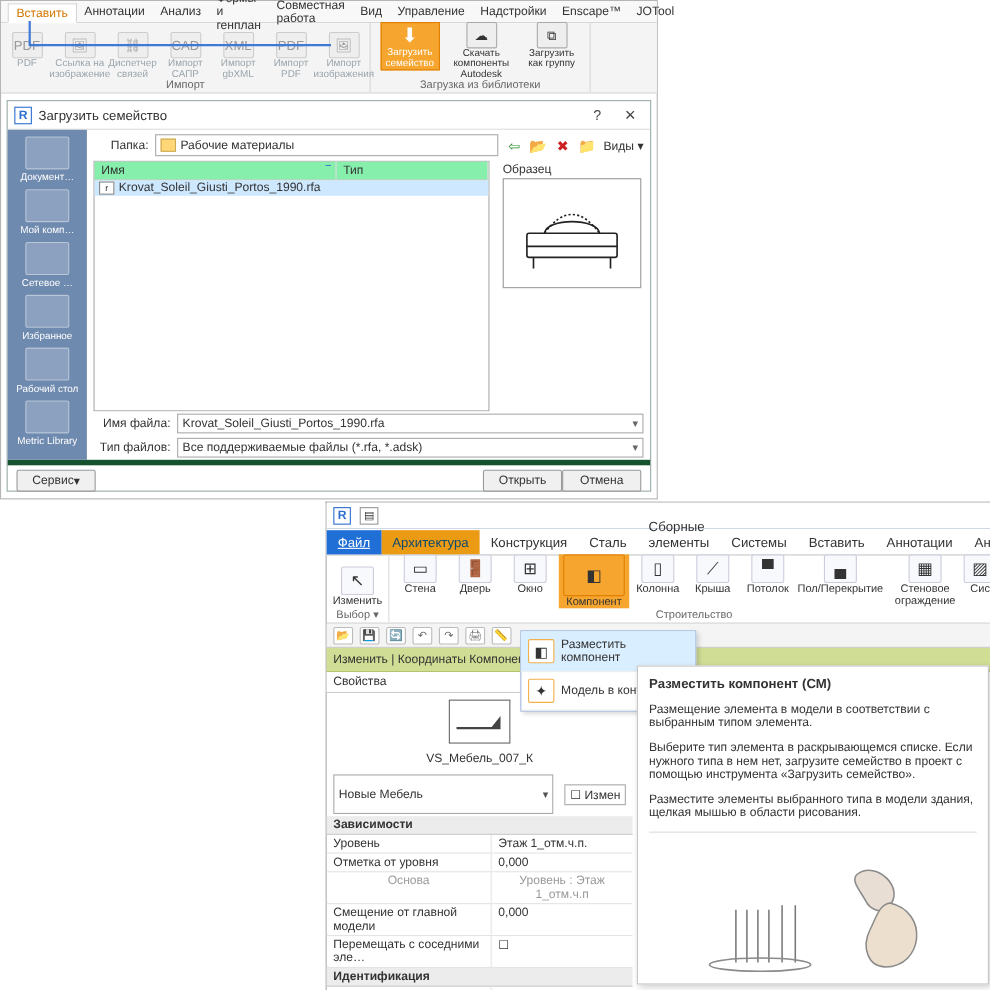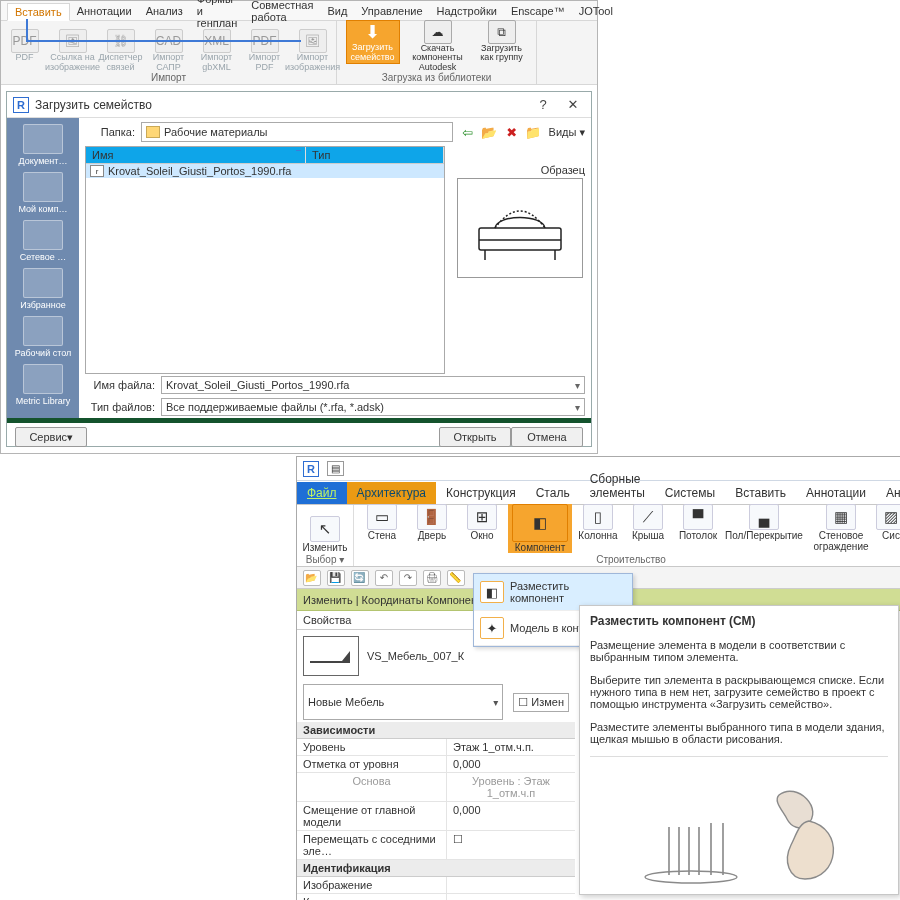--- a/index.html
+++ b/index.html
@@ -34,61 +34,61 @@
   .sc-item { width:62px; text-align:center; font-size:9px; color:#fff; padding:2px 0;}
   .sc-item .sic { width:40px; height:30px; margin:0 auto 2px; background:#fff3; border:1px solid #fff6; border-radius:2px; }
   .file-area { flex:1; display:flex; flex-direction:column; }
   .fa-top { display:flex; align-items:center; gap:6px; padding:4px 6px; }
   .fa-top .lbl { width:50px; text-align:right; }
   .fa-top .folder-dd { flex:1; display:flex; align-items:center; gap:4px; height:20px; border:1px solid #aaa; background:#fff; padding:0 4px; font-size:11px; }
   .fa-top .folder-dd .fic { width:14px; height:12px; background:#ffd776; border:1px solid #caa957; }
   .fa-icons { display:flex; gap:4px; align-items:center; font-size:13px; }
   .fa-icons span { width:18px; text-align:center; }
   .list { flex:1; border:1px solid #aaa; margin:0 6px; position:relative;}
-  .list .cols { display:flex; border-bottom:1px solid #ccc; background:#0ea5e9; font-size:11px; }
+  .list .cols { display:flex; border-bottom:1px solid #ccc; background:#86efac; font-size:11px; }
   .list .cols div { padding:2px 6px; border-right:1px solid #ddd; }
   .list .row { display:flex; align-items:center; gap:4px; padding:1px 4px; font-size:11px; }
   .list .row.sel { background:#cde8ff; }
   .list .row .fico { width:14px; height:12px; background:#fff; border:1px solid #888; font-size:8px; display:flex; align-items:center; justify-content:center; }
-  .preview { width:128px; margin:16px 6px;text-align:right; }
+  .preview { width:128px; margin:0 6px; }
   .preview .pl { font-size:11px; margin:2px 0; color:#333; }
   .preview .pimg { width:126px; height:100px; border:1px solid #999; background:#fff; display:flex; align-items:center; justify-content:center; }
   .fn-row { display:flex; align-items:center; gap:6px; padding:2px 6px;justify-content:center; }
   .fn-row .lbl { width:70px; text-align:right; }
   .fn-row .dd { flex:1; height:18px; border:1px solid #aaa; padding:0 4px; background:#fff; display:flex; align-items:center; position:relative;}
   .fn-row .dd::after { content:"▾"; position:absolute; right:4px; font-size:10px; color:#666;}
   .dlg-buttons { display:flex; gap:0; padding:4px 8px; border-top:5px solid #14532d; }
   .dlg-buttons .sp { flex:1; }
   .btn { min-width:72px; height:20px; border:1px solid #999; background:#f0f0f0; display:flex; align-items:center; justify-content:center; border-radius:2px;}
 
   
   .low-shot { left:296px; top:456px; width:604px; height:444px; border-left:1px solid #aaa; border-top:1px solid #aaa; background:#fff; }
   .qat { height:24px; background:#fff; border-bottom:1px solid #cfd8e4; display:flex; align-items:center; padding:0 6px; gap:8px; }
   .rlogo { width:16px; height:16px; border:1px solid #2e6dd1; background:#fff; color:#2e6dd1; font-weight:bold; font-size:11px; display:flex; align-items:center; justify-content:center;}
   .tabs2 { height:24px; display:flex; align-items:flex-end; border-bottom:1px solid #c8c8c8; background:#fff; font-size:12px; }
   .tabs2 .t { padding:4px 10px; color:#333; }
-  .tabs2 .file { background:#1f6fd6; color:#bef264;text-decoration:underline; }
+  .tabs2 .file { background:#1f6fd6; color:#ffffff;text-decoration:underline; }
   .tabs2 .act { background:#eb9a13; color:#0c4a6e; }
   .ribbon2 { height:62px; border-bottom:1px solid #c8c8c8; display:flex; }
   .r2g { border-right:1px solid #ddd; display:flex; flex-direction:column; justify-content:flex-end; align-items:center;}
   .r2g .row { display:flex; gap:2px; padding:2px 4px 0;}
   .r2tool { display:flex; flex-direction:column; align-items:center; font-size:10px; width:48px; text-align:center;}
   .r2tool .ico { width:30px; height:26px; border:1px solid #ccd; border-radius:2px; display:flex; align-items:center; justify-content:center; font-size:15px; background:#f7f9fc;}
   .r2tool.big { width:64px; }
   .r2tool.big .ico { width:56px; height:38px; }
   .r2tool.active .ico, .r2tool.active { background:#f6a52e; }
   .r2tool.active .ico { border-color:#e07f00; }
   .r2g .glabel { font-size:10px; color:#666; padding:1px 0; }
 
   .qat2 { height:22px; background:#f4f4f4; border-bottom:1px solid #ccc; display:flex; align-items:center; gap:6px; padding:0 6px; font-size:12px;}
   .qat2 .qi { width:18px; height:16px; border:1px solid #bbb; background:#fff; border-radius:2px; display:flex; align-items:center; justify-content:center; font-size:10px; color:#666;}
   .modbar { height:22px; background:#d0dd94; border-bottom:1px solid #b3c470; display:flex; align-items:center; padding:0 6px; font-size:11px;}
   .pp { display:flex; flex-direction:column; width:278px; }
   .pp-title { padding:3px 6px; border-bottom:1px solid #ccc; background:#fff;}
-  .pp-head { display:flex; align-items:center; gap:8px; padding:6px; }
+  .pp-head { display:flex; align-items:center; gap:8px; padding:6px;flex-direction:column; }
   .pp-head .thumb { width:56px; height:40px; border:1px solid #666; background:#fff; display:flex; align-items:center; justify-content:center;}
   .pp-dd { margin:2px 6px; border:1px solid #aaa; height:36px; display:flex; align-items:center; padding:0 4px; position:relative; background:#fff;}
   .pp-dd::after{content:"▾"; position:absolute; right:4px; font-size:10px; color:#555;}
   .cat { background:#ececec; font-weight:bold; padding:2px 6px; border-bottom:1px solid #ccc;}
   .prow { display:flex; border-bottom:1px solid #e4e4e4; font-size:11px;}
   .prow .k { width:150px; padding:2px 6px; border-right:1px solid #e4e4e4;}
   .prow .v { flex:1; padding:2px 6px;}
   .prow.gray .k, .prow.gray .v { color:#9a9a9a;text-align:center; }
 
   .dd-menu { position:absolute; border:1px solid #9fb7d9; background:#fff; width:160px; box-shadow:2px 2px 4px rgba(0,0,0,.15);}

